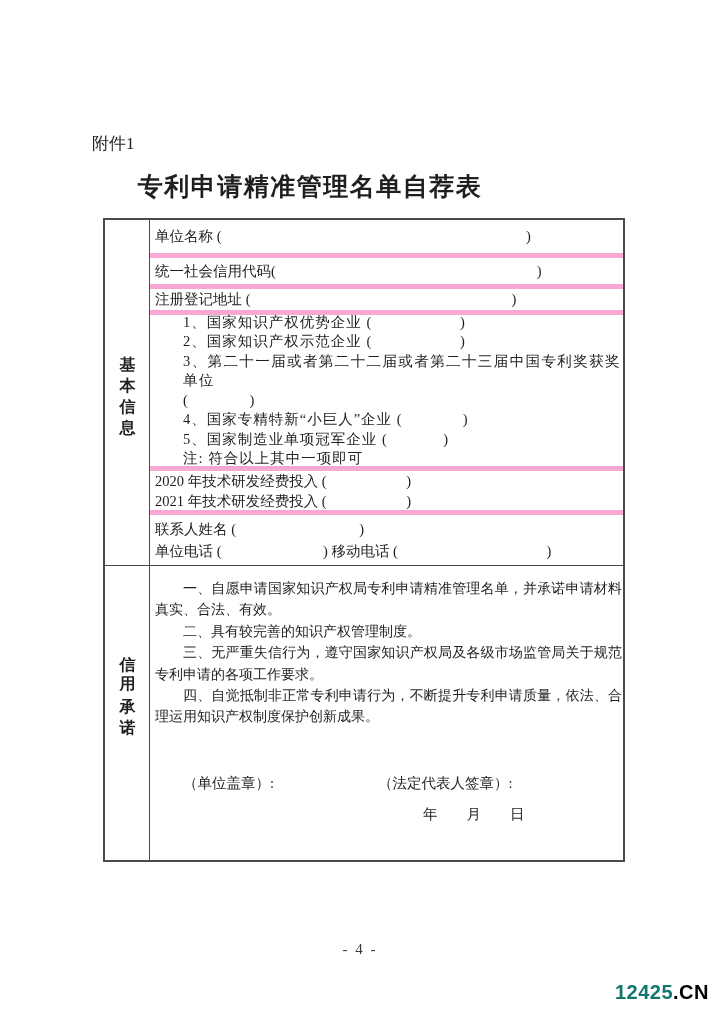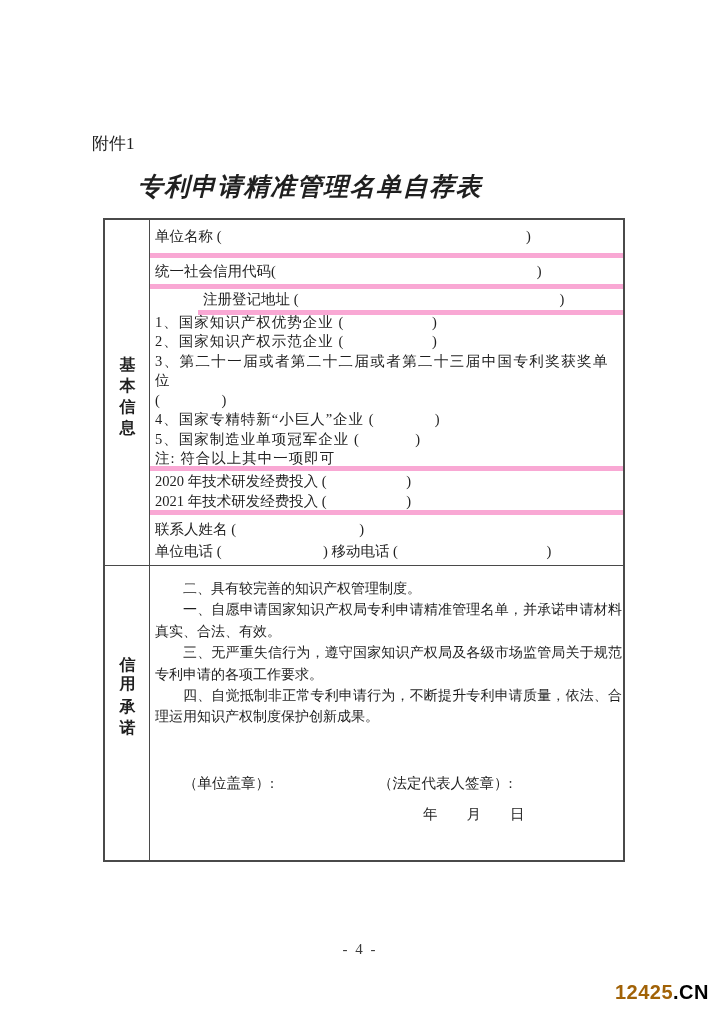--- a/index.html
+++ b/index.html
@@ -5,21 +5,21 @@
   * { margin:0; padding:0; box-sizing:border-box; }
   html,body { background:#ffffff; }
   .page {
     position:relative; width:720px; height:1018px; background:#ffffff;
     font-family:"Liberation Serif","DejaVu Serif",serif; color:#1f1f1f;
     overflow:hidden; margin:0 auto;border-radius:26px;
   }
   .attach { position:absolute; left:92px; top:132px; font-size:17px; }
   .title {
     position:absolute; left:0; top:170px; width:620px; text-align:center;
-    font-size:25px; font-weight:bold; letter-spacing:1.5px;font-style:italic;
+    font-size:25px; font-weight:bold; letter-spacing:1.5px;
   }
   .form-table {
     position:absolute; left:103px; top:218px; width:522px; height:644px;
     border:2px solid #4a4a4a; display:flex; flex-direction:column;
   }
   .section { display:flex; flex-direction:row; }
   .sec1 { height:346px; border-bottom:1px solid #4a4a4a; }
   .sec2 { flex:1; }
   .side {
     width:45px; border-right:1px solid #4a4a4a; display:flex;
@@ -32,44 +32,44 @@
   .sec1 .side-inner { transform:translateY(-8px); }
   .sec2 .side-inner { transform:translateY(-28px); }
   .rows { flex:1; display:flex; flex-direction:column; min-width:0; }
   .row {
     border-bottom:5px solid #f9a8d4; padding-left:5px; display:flex;
     align-items:center; font-size:14.5px;
   }
   .row > span { white-space:pre-wrap; }
   .r1 { height:38px; }
   .r2 { height:31px; }
-  .r3 { height:26px;margin-left:48px; }
+  .r3 { height:26px; }
   .r4 { height:156px; flex-direction:column; align-items:flex-start;
         justify-content:center; line-height:19.5px; }
   .r5 { height:44px; line-height:20px; }
   .r6 { height:50px; line-height:22px; border-bottom:none; }
-  .list-item { white-space:pre-wrap; letter-spacing:1px; }
+  .list-item { white-space:pre-wrap; letter-spacing:1px;margin-left:28px; }
   .list-item.wide { letter-spacing:1.4px; }
   .credit { flex:1; padding:12px 1px 0 5px; font-size:14px; line-height:21.4px; }
   .credit p { text-indent:28px; text-align:justify; }
   .sig-row { margin-top:46px; display:flex; font-size:14.5px; line-height:19px; }
   .sig-unit { margin-left:28px; }
   .sig-legal { margin-left:104px; }
   .date-line { margin-top:12px; margin-left:268px; font-size:14.5px;
                line-height:19px; white-space:pre; }
   .footer {
     position:absolute; top:941px; left:0; width:720px; text-align:center;
     font-size:15px; color:#3a3a3a; letter-spacing:2px;
   }
   .watermark {
     position:absolute; top:981px; right:11px;
     font-family:"Liberation Sans","DejaVu Sans",sans-serif;
     font-weight:bold; font-size:20px; letter-spacing:0.5px;
   }
-  .wm-name { color:#a16207; }
+  .wm-name { color:#0f766e; }
   .wm-tld  { color:#000000; }
 </style>
 </head>
 <body>
 
 <div class="page">
 
   <div class="attach">附件1</div>
 
   <div class="title">专利申请精准管理名单自荐表</div>
@@ -109,22 +109,22 @@
         </div>
       </div>
     </div>
 
     <div class="section sec2">
       <div class="side">
         <div class="side-inner">信用承诺</div>
       </div>
       <div class="rows">
         <div class="credit">
+          <p>一、自愿申请国家知识产权局专利申请精准管理名单，并承诺申请材料真实、合法、有效。</p>
           <p>二、具有较完善的知识产权管理制度。</p>
-          <p>一、自愿申请国家知识产权局专利申请精准管理名单，并承诺申请材料真实、合法、有效。</p>
           <p>三、无严重失信行为，遵守国家知识产权局及各级市场监管局关于规范专利申请的各项工作要求。</p>
           <p>四、自觉抵制非正常专利申请行为，不断提升专利申请质量，依法、合理运用知识产权制度保护创新成果。</p>
           <div class="sig-row">
             <span class="sig-unit">（单位盖章）:</span>
             <span class="sig-legal">（法定代表人签章）:</span>
           </div>
           <div class="date-line">年　　月　　日</div>
         </div>
       </div>
     </div>

